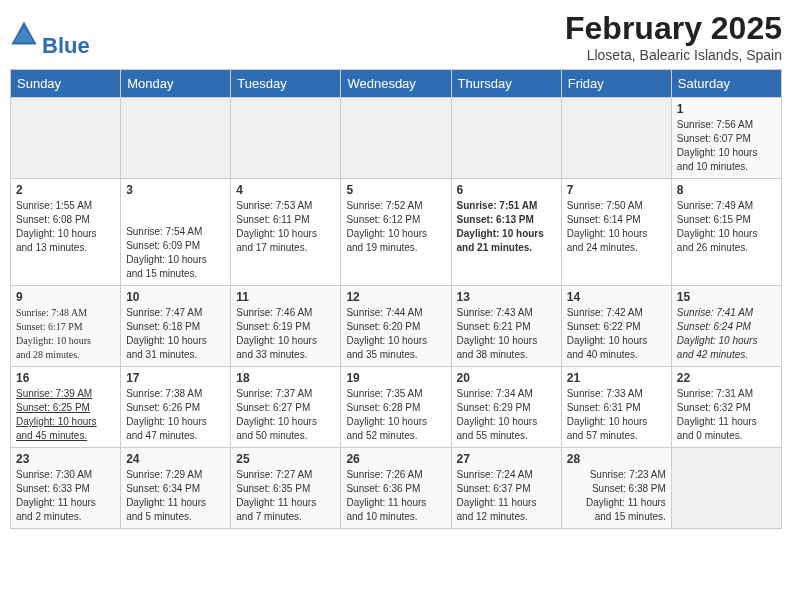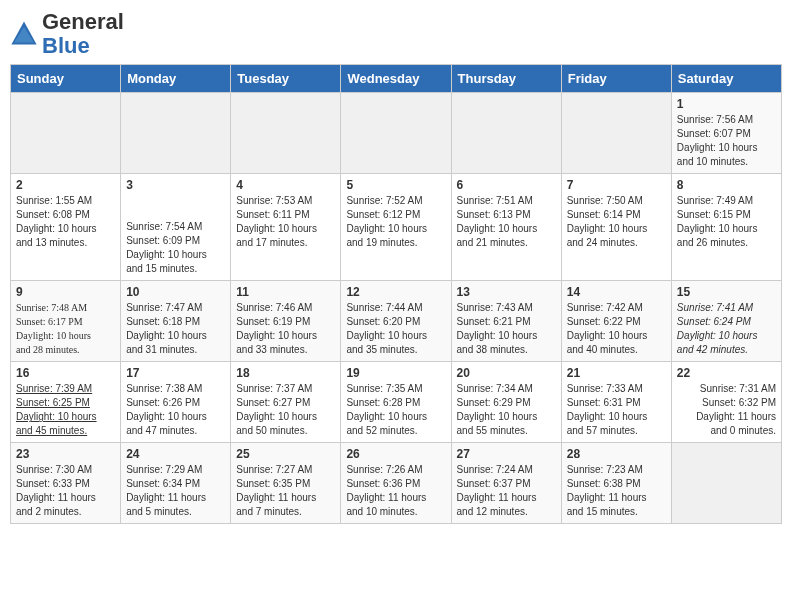--- a/index.html
+++ b/index.html
@@ -48,21 +48,21 @@
       width: 100%;
       border-collapse: collapse;
       table-layout: fixed;
     }
     thead tr th {
       background-color: #2e6db4;
       color: #fff;
       text-align: left;
       padding: 6px 6px;
       font-size: 13px;
-      font-weight: bold;
+      font-weight: normal;
       border: 1px solid #ccc;
     }
     tbody tr td {
       vertical-align: top;
       border: 1px solid #ccc;
       padding: 4px 5px;
       font-size: 10.5px;
       color: #333;
       height: 80px;
       background: #fff;
@@ -91,23 +91,27 @@
 </head>
 <body>
 
 <div class="header">
   <div class="logo">
     <svg class="logo-icon" viewBox="0 0 40 40">
       <polygon points="20,2 38,35 2,35" fill="#2e6db4"></polygon>
       <polygon points="20,10 34,32 6,32" fill="#5a9fd4" opacity="0.5"></polygon>
     </svg>
     <div class="logo-text">
-      <span class="logo-general">General</span><br>
+      <br>
       <span class="logo-blue">Blue</span>
     </div>
+  </div>
+  <div class="title-block">
+    <div class="month-title">February 2025</div>
+    <div class="subtitle">Lloseta, Balearic Islands, Spain</div>
   </div>
 </div>
 
 <table>
   <thead>
     <tr>
     <th>Sunday</th>
         <th>Monday</th>
         <th>Tuesday</th>
         <th>Wednesday</th>
@@ -156,21 +160,21 @@
         </td>
         <td>
           <span class="day-num">5</span>
           <div class="day-detail" style="white-space: pre-line;">Sunrise: 7:52 AM
 Sunset: 6:12 PM
 Daylight: 10 hours
 and 19 minutes.</div>
         </td>
         <td>
           <span class="day-num">6</span>
-          <div class="day-detail" style="white-space: pre-line;">Sunrise: 7:51 AM
+          <div class="day-detail" style="white-space: pre-line; font-weight: bold;">Sunrise: 7:51 AM
 Sunset: 6:13 PM
 Daylight: 10 hours
 and 21 minutes.</div>
         </td>
         <td>
           <span class="day-num">7</span>
           <div class="day-detail" style="white-space: pre-line;">Sunrise: 7:50 AM
 Sunset: 6:14 PM
 Daylight: 10 hours
 and 24 minutes.</div>
@@ -272,21 +276,21 @@
         </td>
         <td>
           <span class="day-num">21</span>
           <div class="day-detail" style="white-space: pre-line;">Sunrise: 7:33 AM
 Sunset: 6:31 PM
 Daylight: 10 hours
 and 57 minutes.</div>
         </td>
         <td>
           <span class="day-num">22</span>
-          <div class="day-detail" style="white-space: pre-line; text-align: right;">Sunrise: 7:31 AM
+          <div class="day-detail" style="white-space: pre-line;">Sunrise: 7:31 AM
 Sunset: 6:32 PM
 Daylight: 11 hours
 and 0 minutes.</div>
         </td>
       </tr>
       <tr>
         <td>
           <span class="day-num">23</span>
           <div class="day-detail" style="white-space: pre-line;">Sunrise: 7:30 AM
 Sunset: 6:33 PM
@@ -316,21 +320,21 @@
         </td>
         <td>
           <span class="day-num">27</span>
           <div class="day-detail" style="white-space: pre-line;">Sunrise: 7:24 AM
 Sunset: 6:37 PM
 Daylight: 11 hours
 and 12 minutes.</div>
         </td>
         <td>
           <span class="day-num">28</span>
-          <div class="day-detail" style="white-space: pre-line;">Sunrise: 7:23 AM
+          <div class="day-detail" style="white-space: pre-line; text-align: right;">Sunrise: 7:23 AM
 Sunset: 6:38 PM
 Daylight: 11 hours
 and 15 minutes.</div>
         </td>
         <td class="empty-cell"></td>
       </tr>
     </tbody>
 </table>
 
 </body></html>

